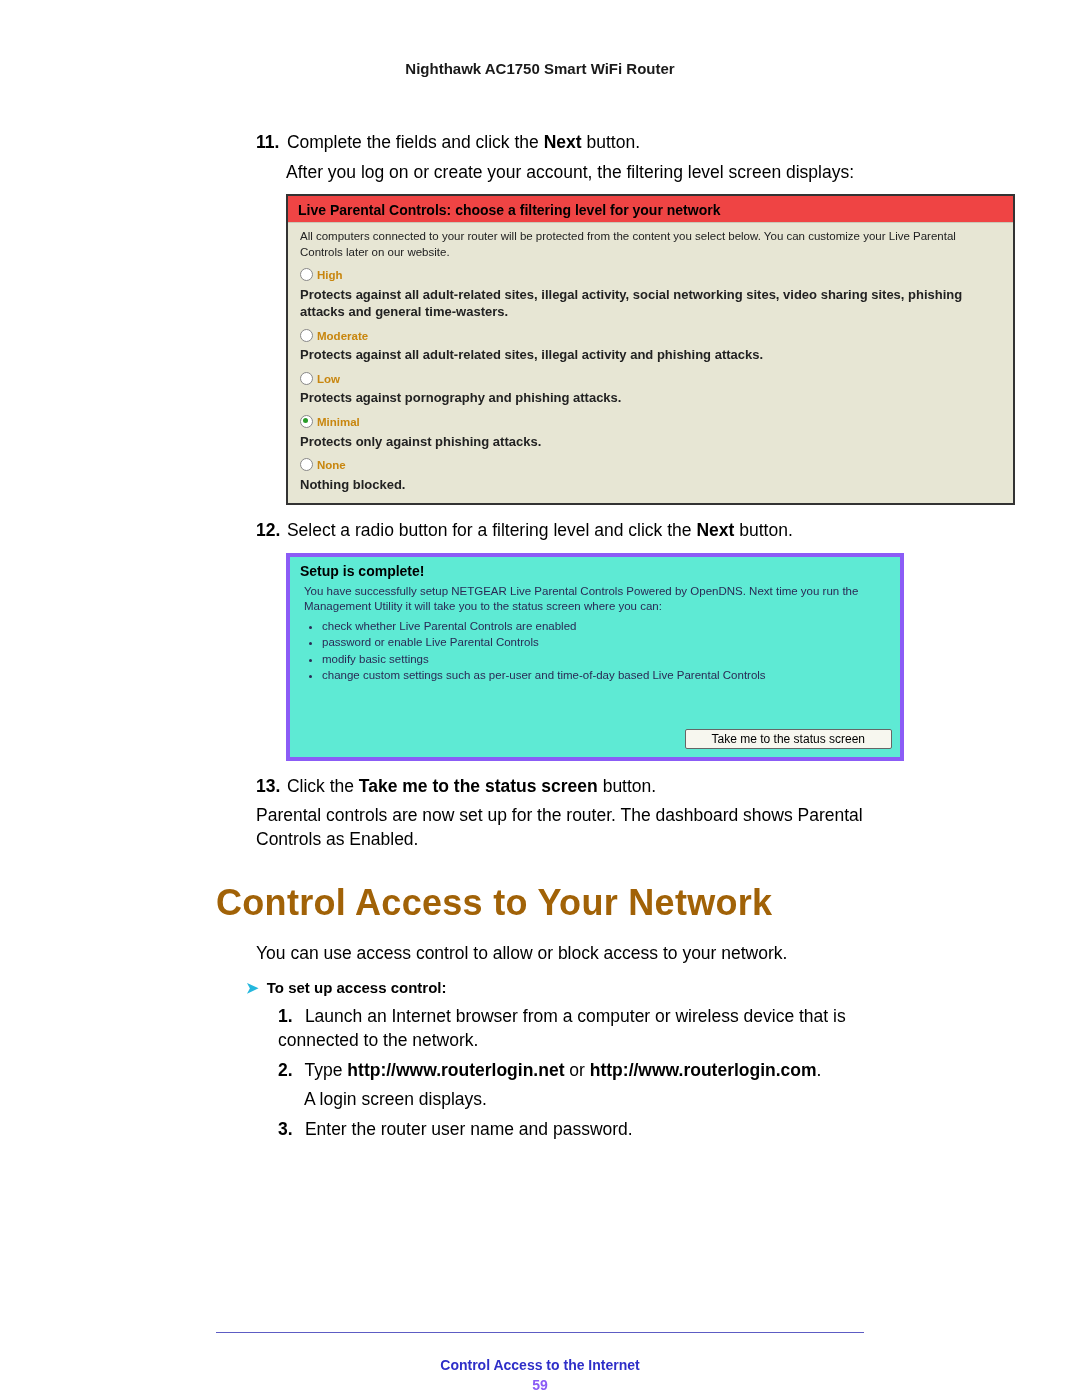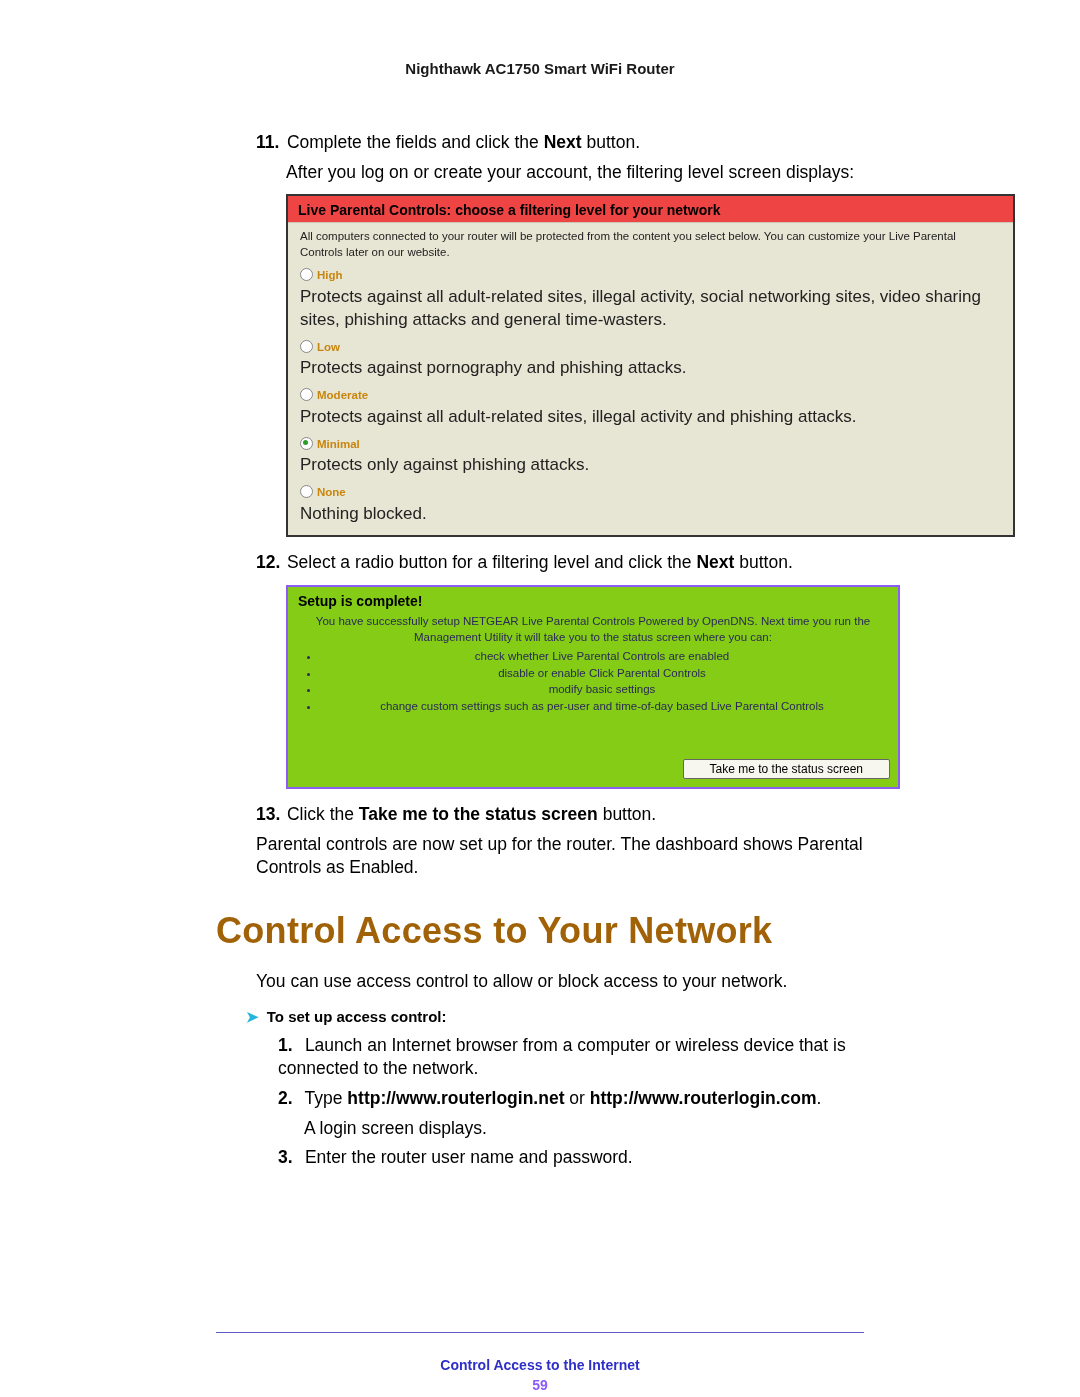--- a/index.html
+++ b/index.html
@@ -41,39 +41,39 @@
     background: #ef4444;
   }
   .panel-body {
     padding: 6px 12px 10px 12px;
     font-size: 11.5px;
     color: #222;
     line-height: 1.35;
   }
   .opt { margin-top: 8px; }
   .opt-label { color: #c8860e; font-weight: bold; display: inline-flex; align-items: flex-start; gap: 4px; }
-  .opt-desc { font-size: 17px; color: #222; }
+  .opt-desc { font-size: 13px; color: #222; font-weight: bold; }
   .radio {
     width: 11px; height: 11px; border-radius: 50%;
     border: 1.5px solid #888; display: inline-block; vertical-align: middle;
     background: #fff;
   }
   .radio.selected { position: relative; }
   .radio.selected::after {
     content: ""; position: absolute; width: 5px; height: 5px; background: #2a9c2a;
     border-radius: 50%; top: 2px; left: 2px;
   }
   .panel2 {
     margin: 10px 0 14px 70px;
-    border: 2px solid #8b5cf6;
-    background: #84cc16;
+    border: 4px solid #8b5cf6;
+    background: #5eead4;
     width: 610px;
   }
   .panel2-title { font-weight: bold; font-size: 14px; padding: 6px 10px 3px 10px; }
-  .panel2-body { padding: 2px 14px 40px 14px; font-size: 11.5px; color: #2a2a55; line-height: 1.35; text-align: center; }
+  .panel2-body { padding: 2px 14px 40px 14px; font-size: 11.5px; color: #2a2a55; line-height: 1.35; }
   .panel2-body ul { margin: 4px 0 0 18px; padding: 0; }
   .panel2-body li { margin: 1px 0; }
   .panel2-footer { text-align: right; padding: 4px 8px 8px 8px; }
   .panel2-footer .btn {
     display: inline-block; border: 1px solid #666; background: #f7f7ef;
     font-size: 12px; padding: 2px 26px; border-radius: 2px;
   }
   h2.section {
     color: #a16207;
     font-weight: bold;
@@ -125,31 +125,31 @@
         <span class="opt-label">
             <span class="radio"></span>
             <span>High</span>
           </span>
         <div class="opt-desc">Protects against all adult-related sites, illegal activity, social networking sites, video sharing sites, phishing attacks and general time-wasters.</div>
       </div>
 
       <div class="opt">
         <span class="opt-label">
             <span class="radio"></span>
+            <span>Moderate</span>
+          </span>
+        <div class="opt-desc">Protects against all adult-related sites, illegal activity and phishing attacks.</div>
+      </div>
+
+      <div class="opt">
+        <span class="opt-label">
+            <span class="radio"></span>
             <span>Low</span>
           </span>
         <div class="opt-desc">Protects against pornography and phishing attacks.</div>
-      </div>
-
-      <div class="opt">
-        <span class="opt-label">
-            <span class="radio"></span>
-            <span>Moderate</span>
-          </span>
-        <div class="opt-desc">Protects against all adult-related sites, illegal activity and phishing attacks.</div>
       </div>
 
       <div class="opt">
         <span class="opt-label">
             <span class="radio selected"></span>
             <span>Minimal</span>
           </span>
         <div class="opt-desc">Protects only against phishing attacks.</div>
       </div>
 
@@ -169,21 +169,21 @@
       <span>Select a radio button for a filtering level and click the </span><span class="bold">Next</span><span> button.</span>
     </span>
   </div>
 
   <div class="panel2">
     <div class="panel2-title">Setup is complete!</div>
     <div class="panel2-body">
       <div>You have successfully setup NETGEAR Live Parental Controls Powered by OpenDNS.  Next time you run the Management Utility it will take you to the status screen where you can:</div>
       <ul>
         <li>check whether Live Parental Controls are enabled</li>
-        <li>disable or enable Click Parental Controls</li>
+        <li>password or enable Live Parental Controls</li>
         <li>modify basic settings</li>
         <li>change custom settings such as per-user and time-of-day based Live Parental Controls</li>
       </ul>
     </div>
     <div class="panel2-footer">
       <span class="btn">Take me to the status screen</span>
     </div>
   </div>
 
   <div class="step-row">

